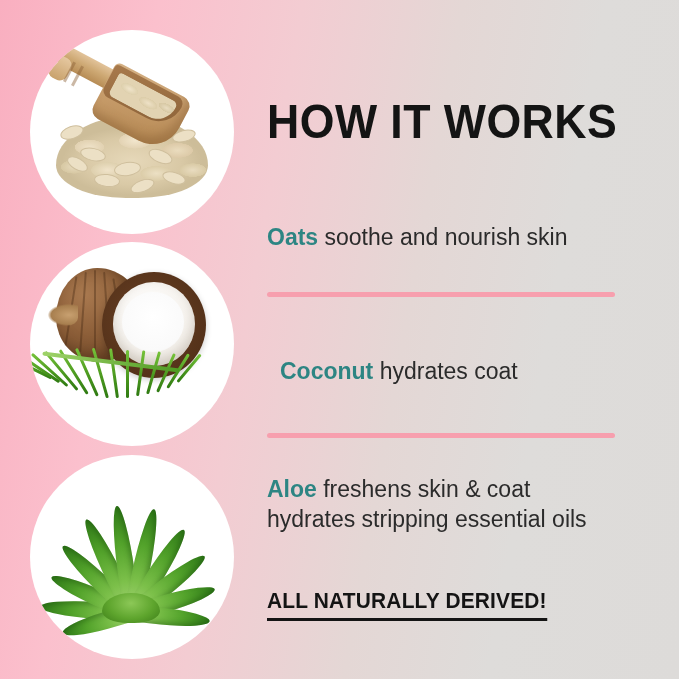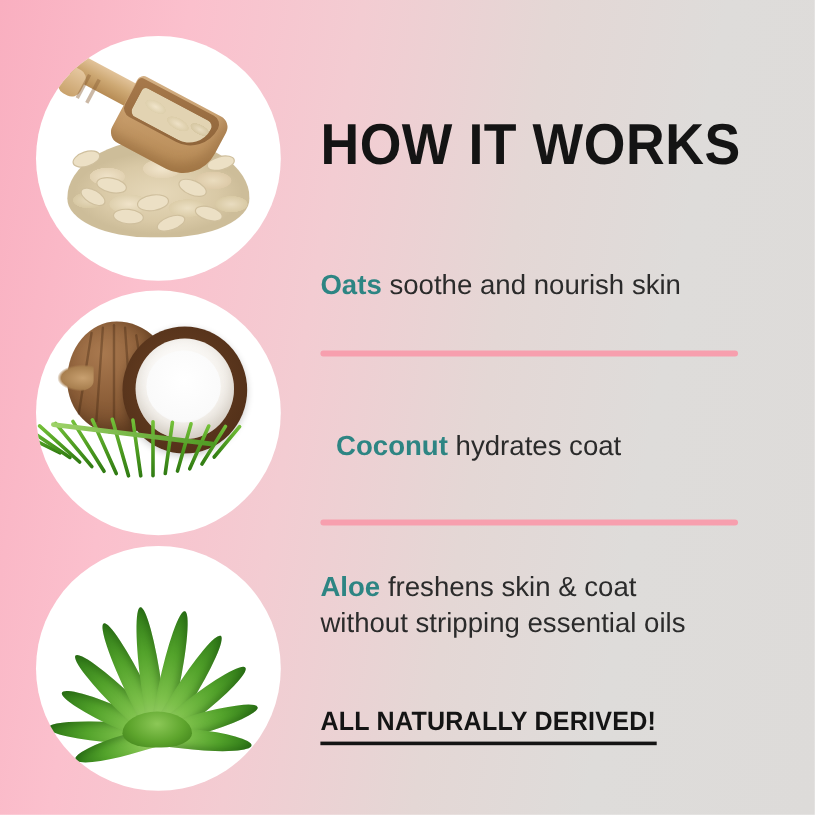--- a/index.html
+++ b/index.html
@@ -349,17 +349,17 @@
   <div class="divider d1"></div>
 
   <div class="line l2">
     <span class="hl">Coconut</span><span> hydrates coat</span>
   </div>
 
   <div class="divider d2"></div>
 
   <div class="line l3">
     <div><span class="hl">Aloe</span><span> freshens skin &amp; coat</span></div>
-    <div>without stripping essential oils</div>
+    <div>hydrates stripping essential oils</div>
   </div>
 
   <div class="tagline">ALL NATURALLY DERIVED!</div>
 </div>
 
 </body></html>

